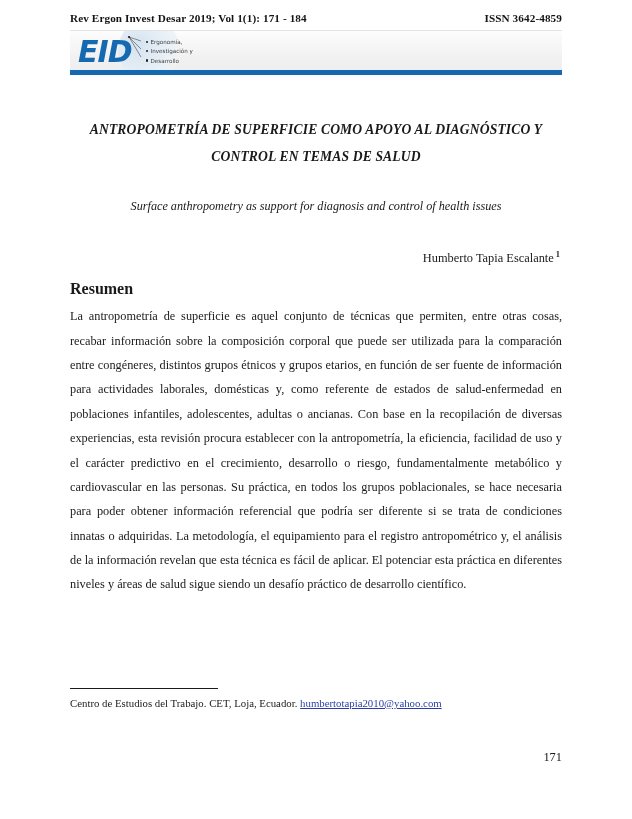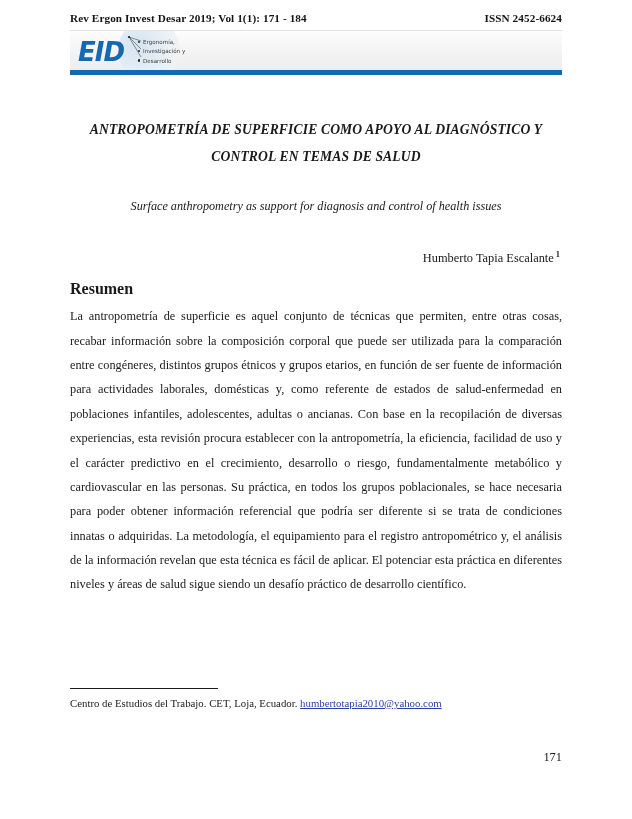--- a/index.html
+++ b/index.html
@@ -72,21 +72,21 @@
     border-radius: 50%;
     background: radial-gradient(circle at 30% 40%, #cfe0ef 0%, #e9f1f8 60%, #f2f2f2 75%);
     opacity: 0.85;
   }
   .logo-eid {
     position: relative;
     z-index: 2;
     font-family: "DejaVu Sans", sans-serif;
     font-weight: 700;
     font-style: italic;
-    font-size: 26px;
+    font-size: 30px;
     line-height: 1;
     letter-spacing: -1px;
     color: #1569b0;
     padding-left: 4px;
     padding-top: 2px;
   }
   .logo-tagline {
     position: relative;
     z-index: 2;
     margin-left: 14px;
@@ -207,21 +207,21 @@
     text-align: right;
   }
 </style>
 </head>
 <body>
 
 <div class="page">
 
   <div class="running-head">
     <span class="journal-ref">Rev Ergon Invest Desar 2019; Vol 1(1): 171 - 184</span>
-    <span class="issn">ISSN 2452-6624</span>
+    <span class="issn">ISSN 3642-4859</span>
   </div>
 
   <div class="masthead">
     <div class="logo-swoosh"></div>
 
     <svg class="logo-dots" viewBox="0 0 20 30" aria-hidden="true">
       <path d="M2 2 L14 6" stroke="#2a2a2a" stroke-width="0.5" fill="none"></path>
       <path d="M2 2 L14 14" stroke="#2a2a2a" stroke-width="0.5" fill="none"></path>
       <path d="M2 2 L14 22" stroke="#2a2a2a" stroke-width="0.5" fill="none"></path>
       <circle cx="2" cy="2" r="1.1" fill="#1f1f1f"></circle>

